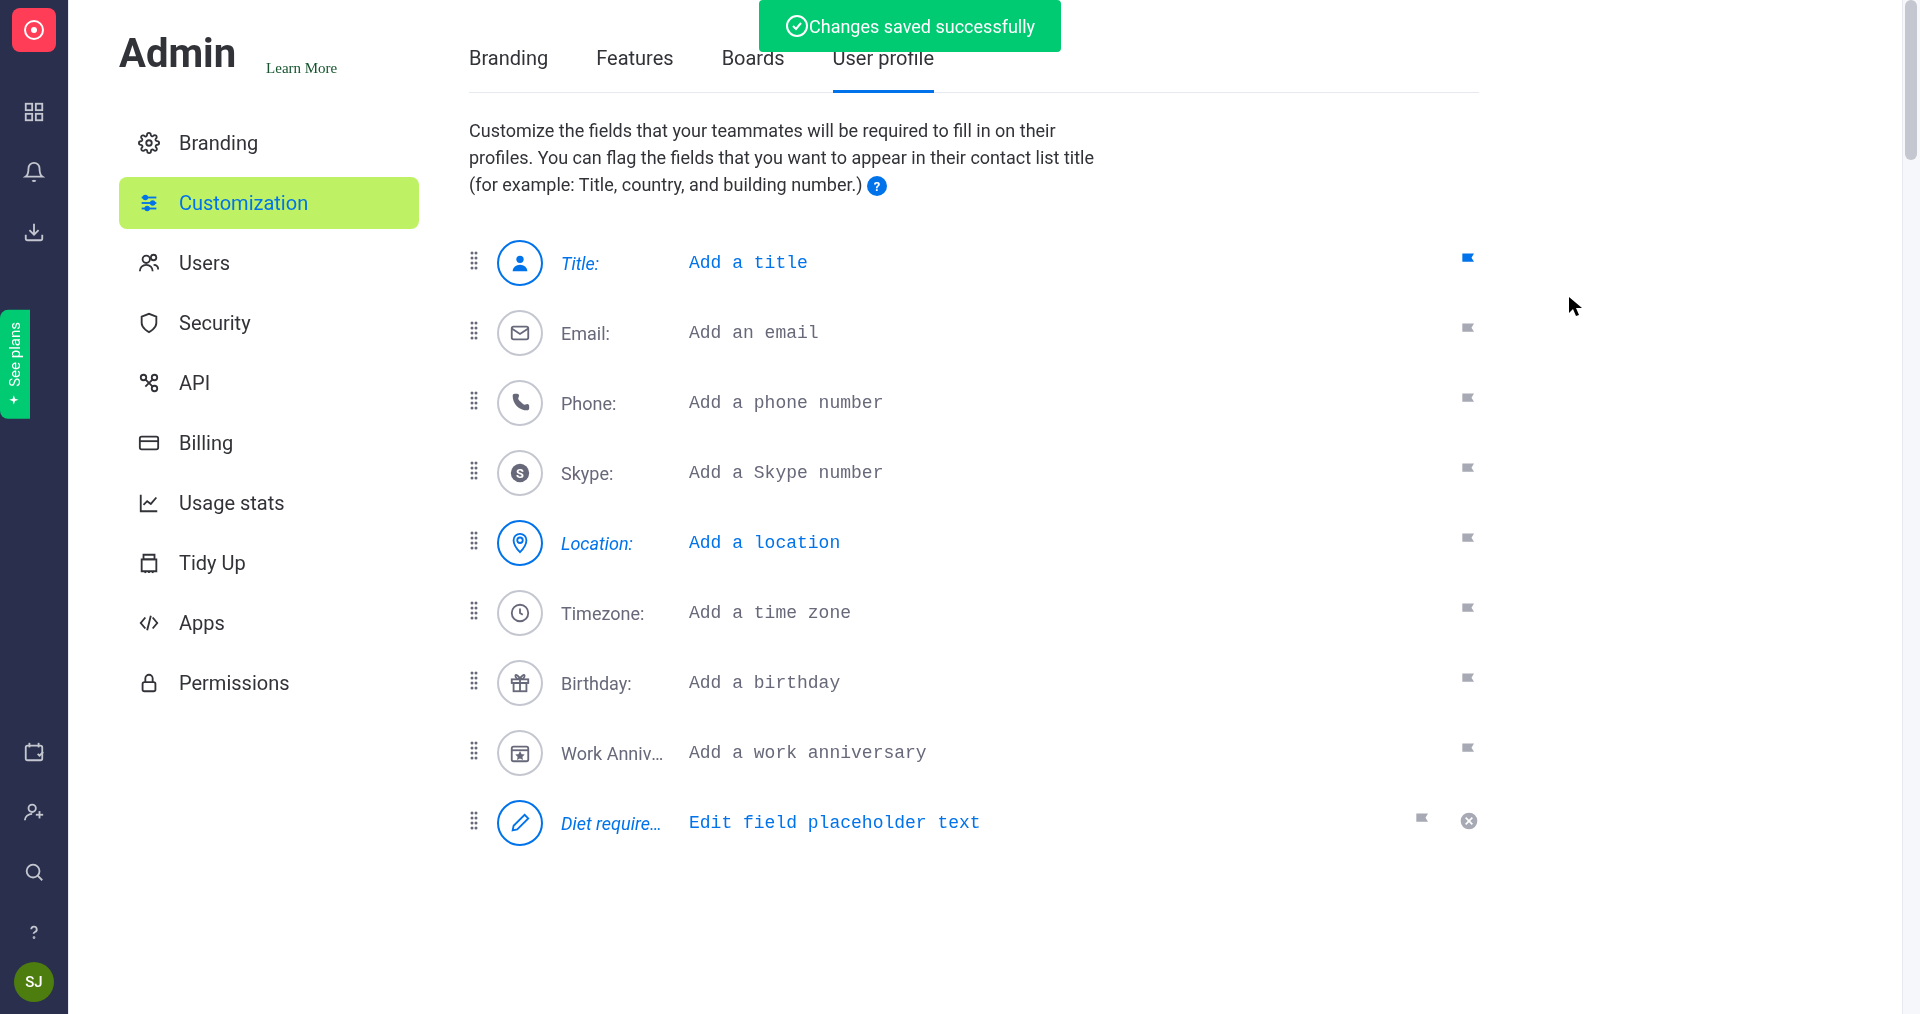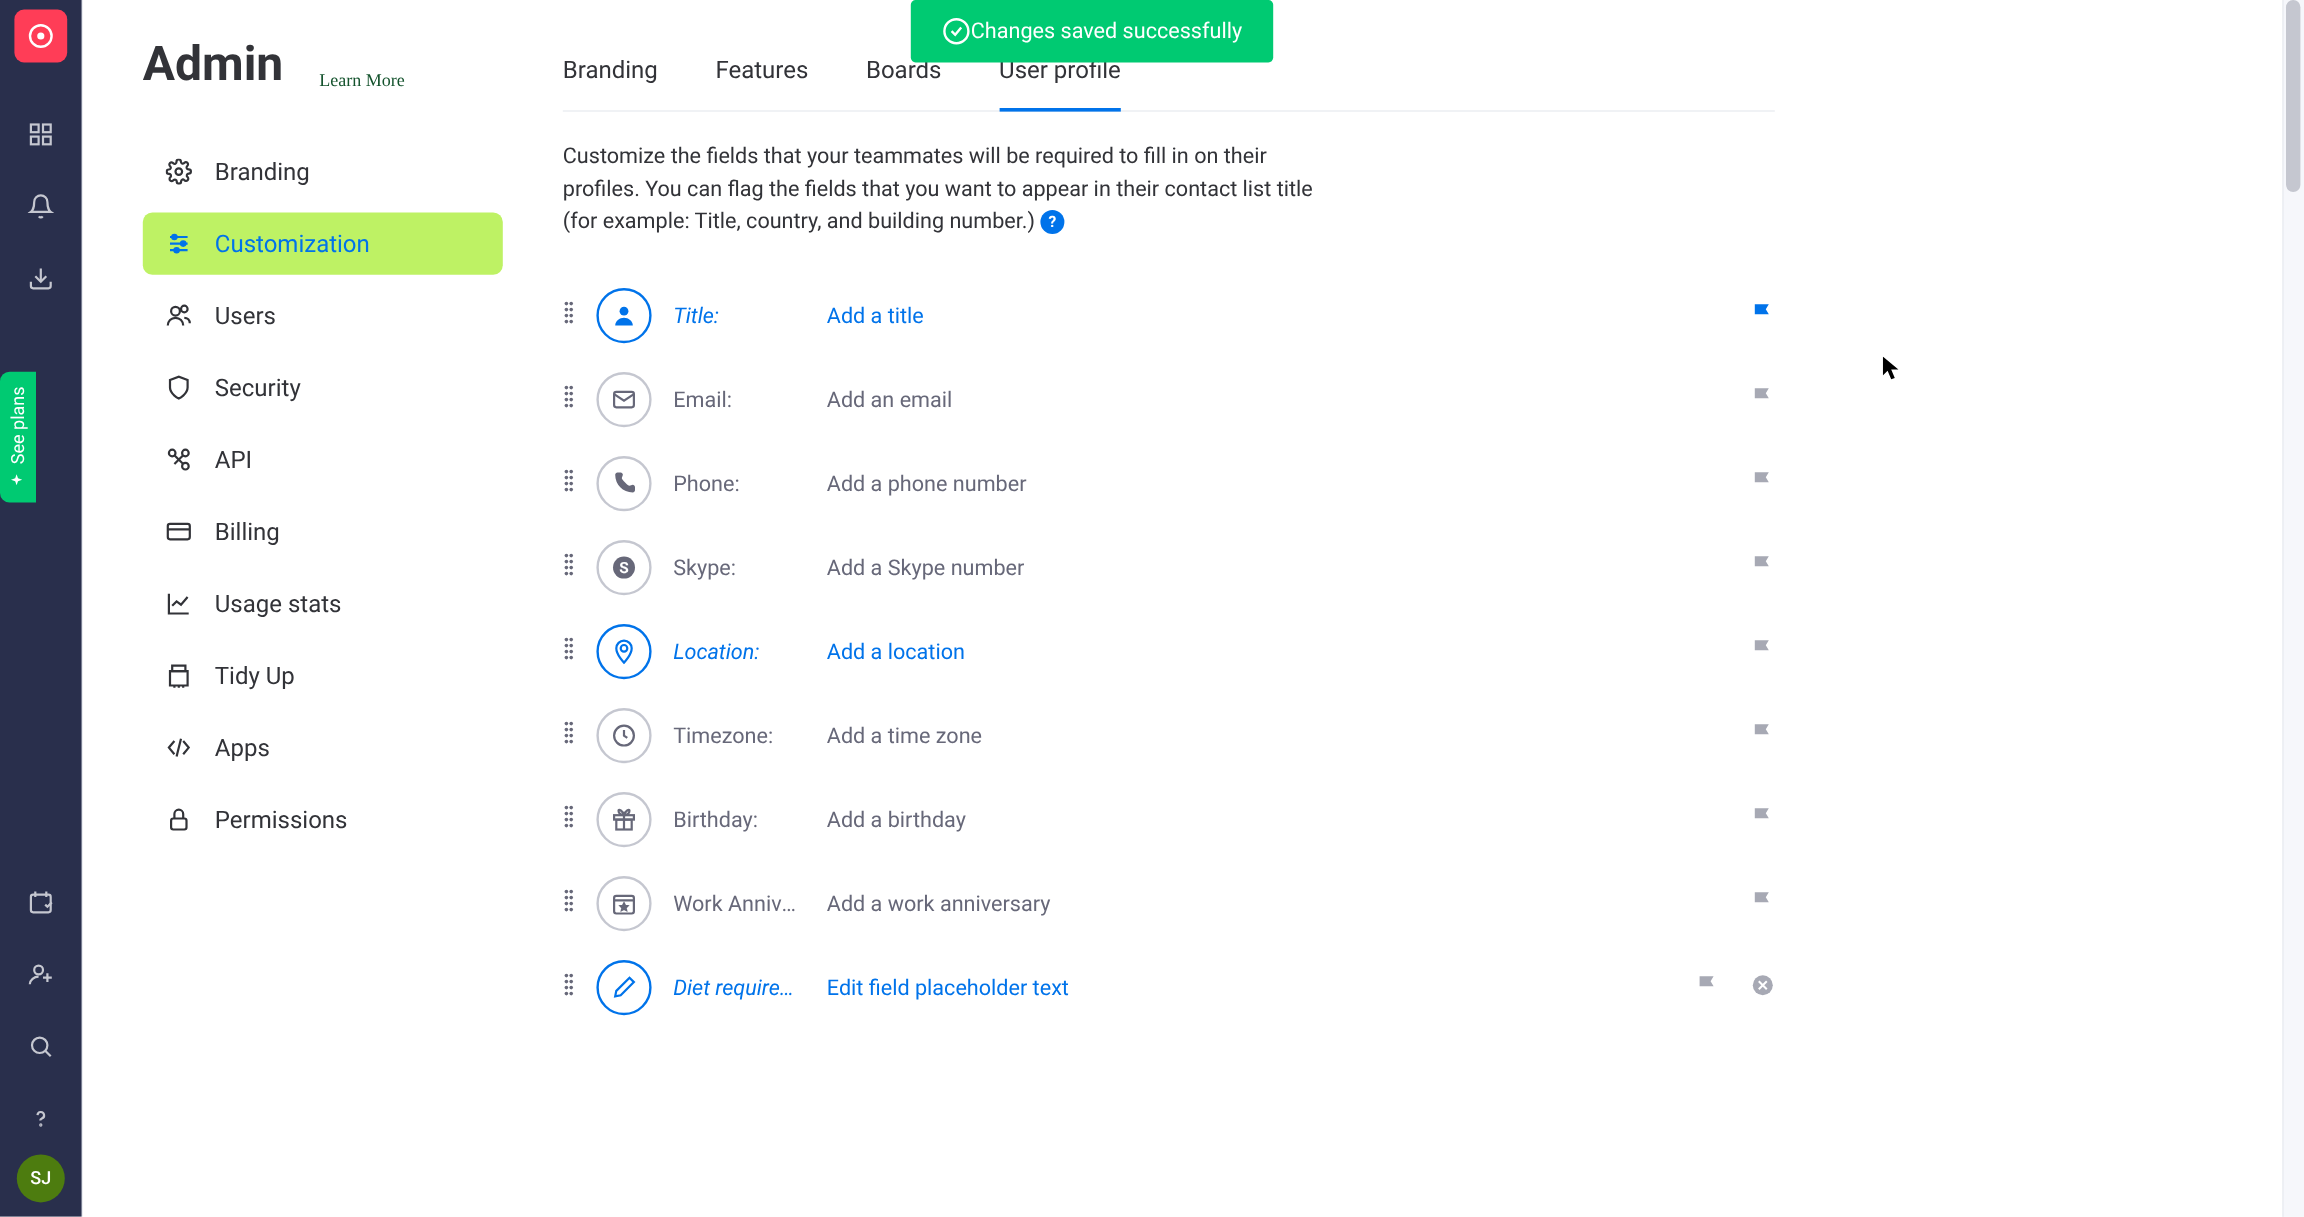--- a/index.html
+++ b/index.html
@@ -39,21 +39,21 @@
 .desc { font-size: 18px; color: #323338; line-height: 1.5; margin-bottom: 30px; max-width: 640px; }
 .help-badge { display: inline-flex; width: 20px; height: 20px; background: #0073ea; color: #fff; border-radius: 50%; align-items: center; justify-content: center; font-size: 13px; font-weight: 700; vertical-align: middle; }
 
 
 .field { display: flex; align-items: center; gap: 18px; padding: 12px 0; }
 .drag { color: #676879; cursor: grab; }
 .ficon { width: 46px; height: 46px; border-radius: 50%; border: 2px solid #c5c7d0; display: flex; align-items: center; justify-content: center; color: #676879; }
 .ficon.blue { border-color: #0073ea; color: #0073ea; }
 .flabel { width: 110px; font-size: 18px; color: #676879; white-space: nowrap; overflow: hidden; text-overflow: ellipsis; }
 .flabel.blue { color: #0073ea; font-style: italic; }
-.fplaceholder { flex: 1; font-size: 18px; color: #676879; }
+.fplaceholder { flex: 1; font-size: 18px; color: #676879; font-family: Liberation Mono, monospace; }
 .fplaceholder.blue { color: #0073ea; }
 .flag { color: #a7a9b4; cursor: pointer; }
 .flag.on { color: #0073ea; }
 .fdel { color: #a7a9b4; cursor: pointer; margin-left: 8px; }
 
 
 .toast { position: absolute; top: 0; left: 320px; background: #00ca72; color: #fff; padding: 14px 26px; border-radius: 4px; display: flex; align-items: center; font-size: 18px; z-index: 10; }
 
 
 .cursor { position: absolute; top: 297px; left: 1130px; pointer-events: none; z-index: 20; }

